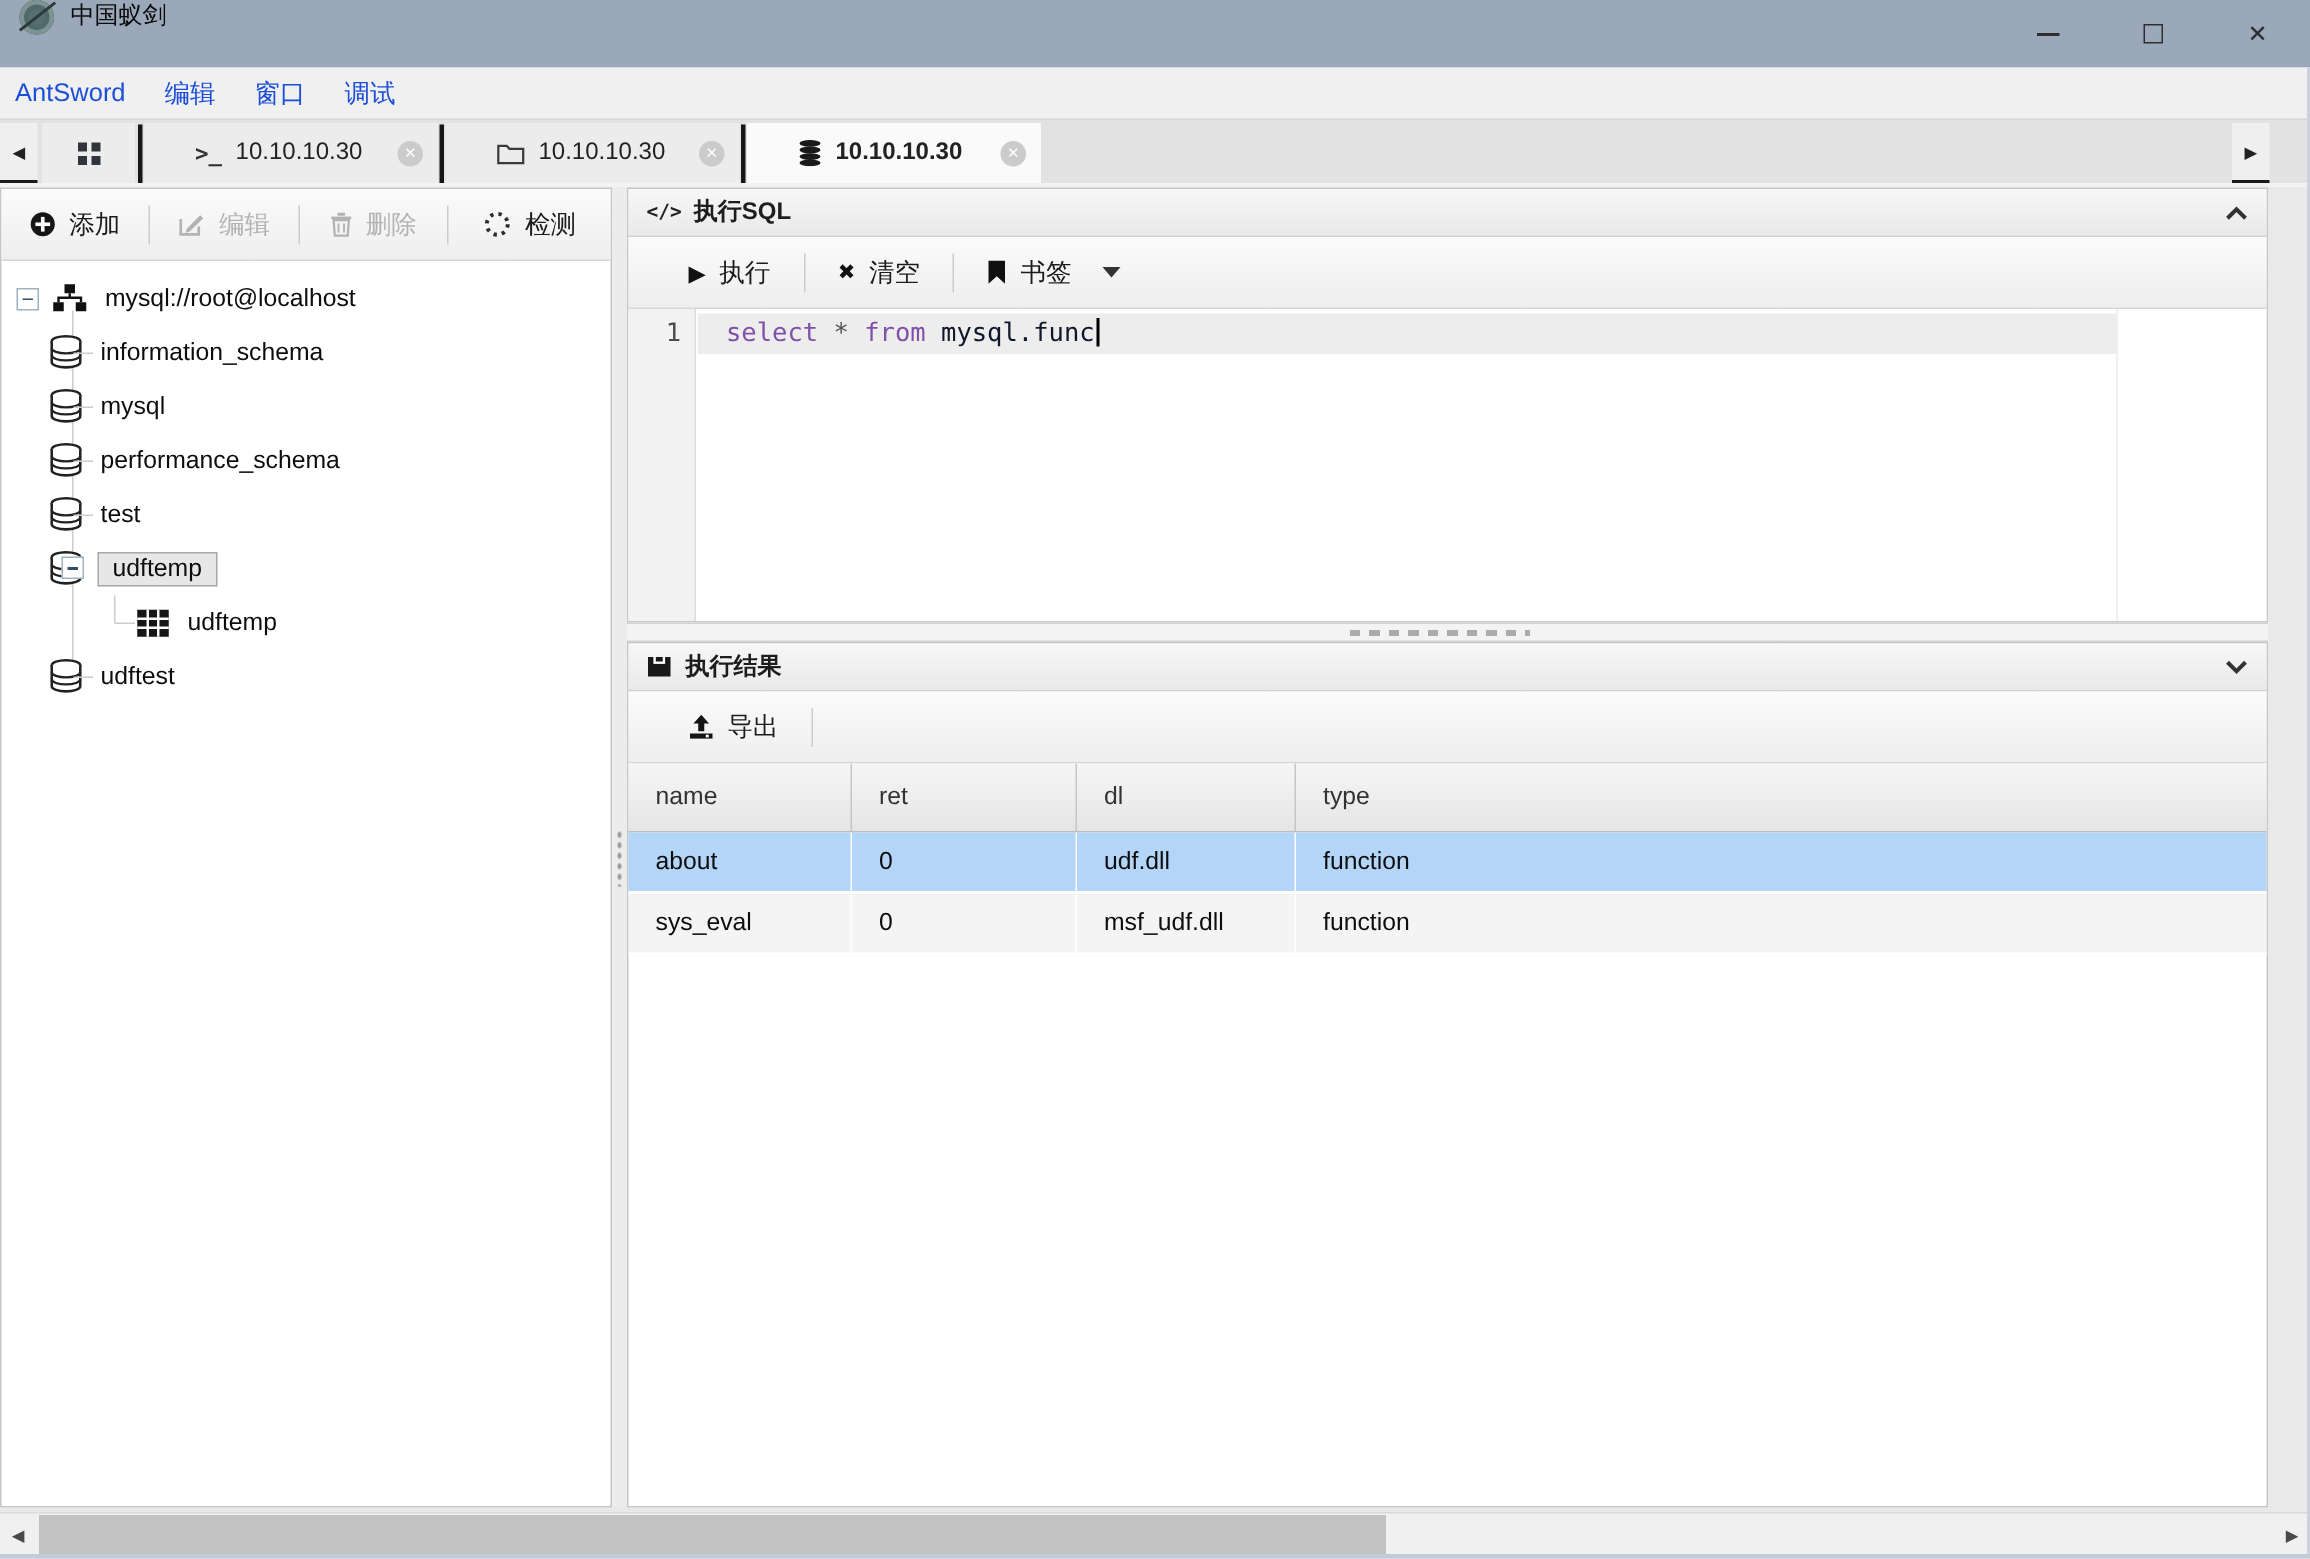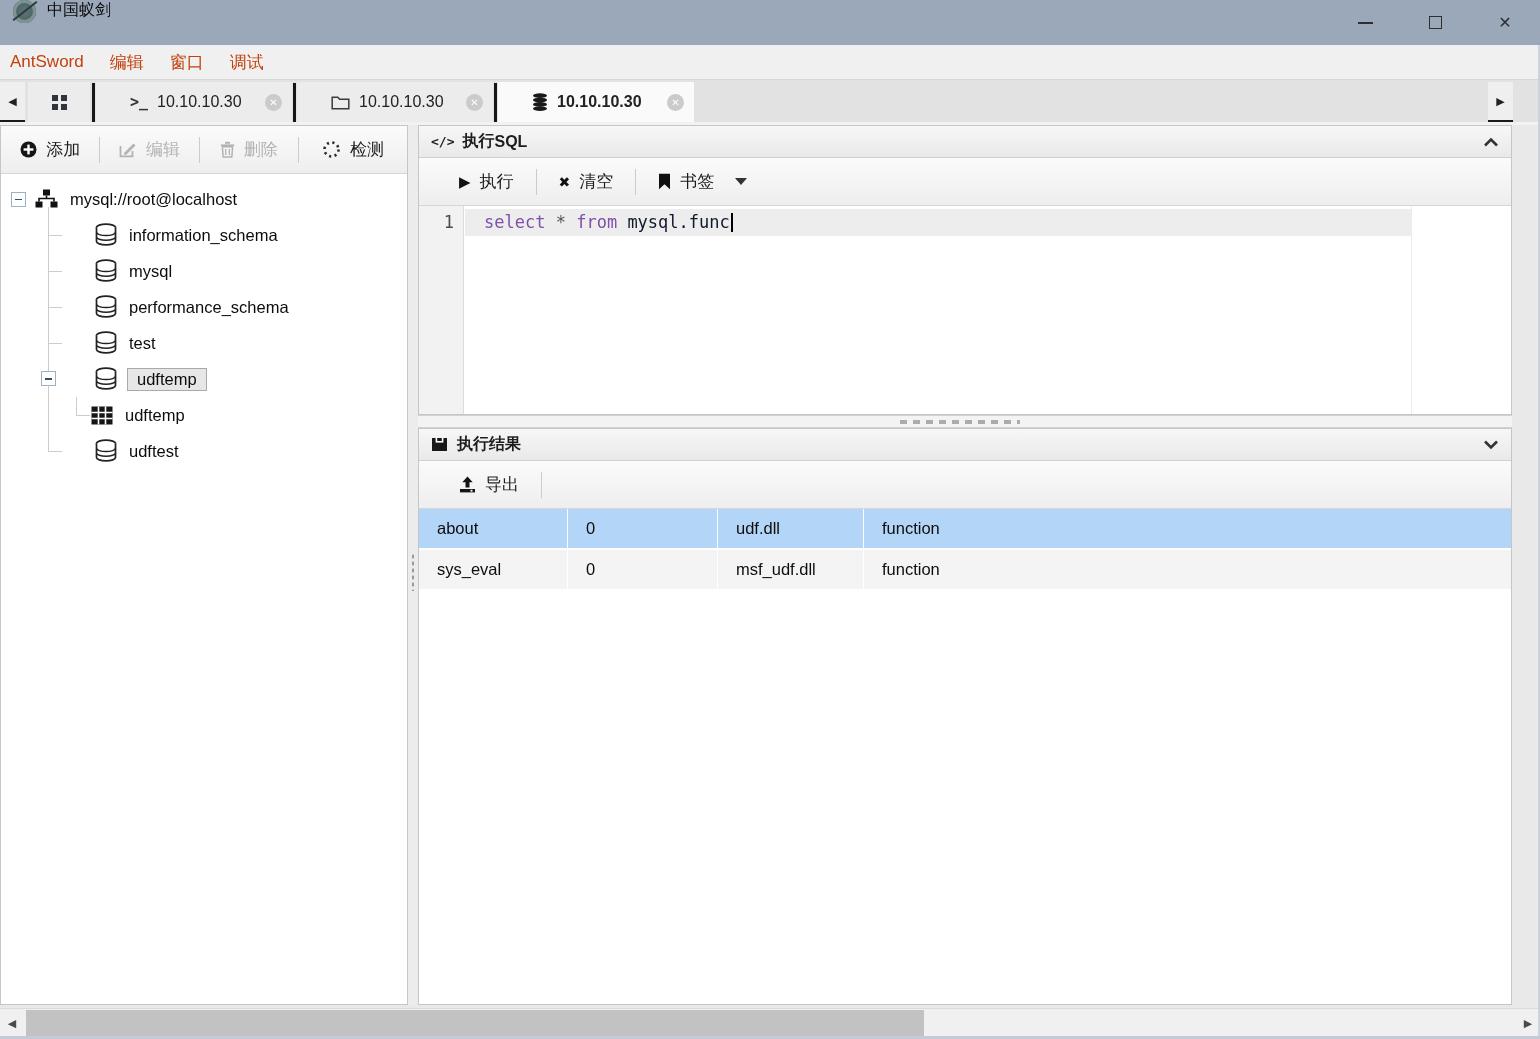--- a/index.html
+++ b/index.html
@@ -17,21 +17,21 @@
   .app-logo { width:23px; height:23px; border-radius:50%; background:#57706f; margin-left:13px; position:relative; box-shadow:inset 0 0 0 3px #7e9493, inset 0 0 0 6px #50696a; }
   .app-logo::after { content:""; position:absolute; left:-3px; top:10px; width:30px; height:2px; background:#2e3a3a; transform:rotate(-38deg); }
   .title-text { margin-left:11px; font-size:16px; color:#0a0a0a; }
   .win-controls { margin-left:auto; display:flex; height:45px; }
   .win-btn { width:70px; height:45px; display:flex; align-items:center; justify-content:center; color:#2e2e2e; font-size:16px; }
   .win-btn .glyph-box { width:13px; height:13px; border:1.5px solid #2e2e2e; }
   .win-btn .glyph-min { width:15px; height:2px; background:#2e2e2e; }
 
   
   .menubar { position:absolute; left:0; top:45px; width:1540px; height:35px; background:#f0f0f0; border-bottom:1px solid #d6d6d6; display:flex; align-items:center; padding-left:10px; }
-  .menu-item { padding:0 13px; font-size:17px; color:#c2410c; }
+  .menu-item { padding:0 13px; font-size:17px; color:#1d4ed8; }
   .menu-item:first-child { padding-left:0; }
 
   
   .tabbar { position:absolute; left:0; top:80px; width:1540px; height:45px; background:#e2e2e2; }
   .tabbar-bottom { position:absolute; left:0; bottom:0; width:100%; height:3px; background:#f2f2f2; }
   .tabscroll { position:absolute; top:2px; width:25px; height:40px; background:#efefef; border-bottom:2px solid #1a1a1a; display:flex; align-items:center; justify-content:center; font-size:11px; color:#222; }
   .tabscroll.left  { left:0; }
   .tabscroll.right { left:1488px; }
   .home-tab { position:absolute; left:28px; top:2px; width:62px; height:40px; background:#ececec; display:flex; align-items:center; justify-content:center; }
   .grid-icon { width:15px; height:15px; display:grid; grid-template-columns:6px 6px; grid-template-rows:6px 6px; gap:3px; }
@@ -54,21 +54,21 @@
 
   
   .sidebar { left:0; top:125px; width:408px; height:880px; }
   .sidebar .tbtn { width:100px; }
   .cfg-icon { display:inline-block; margin-right:8px; }
 
   .tree { position:relative; padding-top:7px; }
   .tree::before { content:""; position:absolute; left:47px; top:33px; height:245px; width:1px; background:#ccc; }
   .tree-row { height:36px; display:flex; align-items:center; font-size:16.5px; color:#0d0d0d; position:relative; }
   .tree-row.lvl0 { padding-left:10px; }
-  .tree-row.lvl1 { padding-left:94px; }
+  .tree-row.lvl1 { padding-left:32px; }
   .tree-row.lvl2 { padding-left:90px; }
   .tree-row.lvl1::before { content:""; position:absolute; left:48px; top:18px; width:13px; height:1px; background:#ccc; }
   .tree-row.lvl1.no-stub::before { display:none; }
   .tree-row.lvl2::before { content:""; position:absolute; left:75px; top:0; width:1px; height:18px; background:#ccc; }
   .tree-row.lvl2::after  { content:""; position:absolute; left:75px; top:18px; width:14px; height:1px; background:#ccc; }
   .toggle { width:15px; height:15px; border:1px solid #9db1c4; background:#fff; position:relative; flex:none; z-index:2; }
   .toggle::after { content:""; position:absolute; left:3px; top:6px; width:7px; height:1.5px; background:#31506b; }
   .toggle.abs { position:absolute; left:40px; top:10px; }
   .tree-ico { flex:none; display:flex; align-items:center; }
   .lvl0 .tree-ico { margin-left:9px; }
@@ -394,20 +394,26 @@
           <path d="M8.5 0.5 l5.2 5.8 h-3.2 v5.2 h-4 V6.3 H3.3 z" fill="#141414"></path>
           <rect x="1" y="13" width="15" height="3.4" fill="#141414"></rect>
           <rect x="11.5" y="13.8" width="2" height="1.8" fill="#fff"></rect>
         </svg>
       <span>导出</span>
     </div>
     <div class="tsep"></div>
   </div>
 
   <div class="rtable">
+    <div class="thead">
+      <div class="th col-name">name</div>
+      <div class="th col-ret">ret</div>
+      <div class="th col-dl">dl</div>
+      <div class="th col-type">type</div>
+    </div>
     <div class="trow sel">
       <div class="td col-name">about</div>
       <div class="td col-ret">0</div>
       <div class="td col-dl">udf.dll</div>
       <div class="td col-type">function</div>
     </div>
     <div class="trow alt">
       <div class="td col-name">sys_eval</div>
       <div class="td col-ret">0</div>
       <div class="td col-dl">msf_udf.dll</div>

